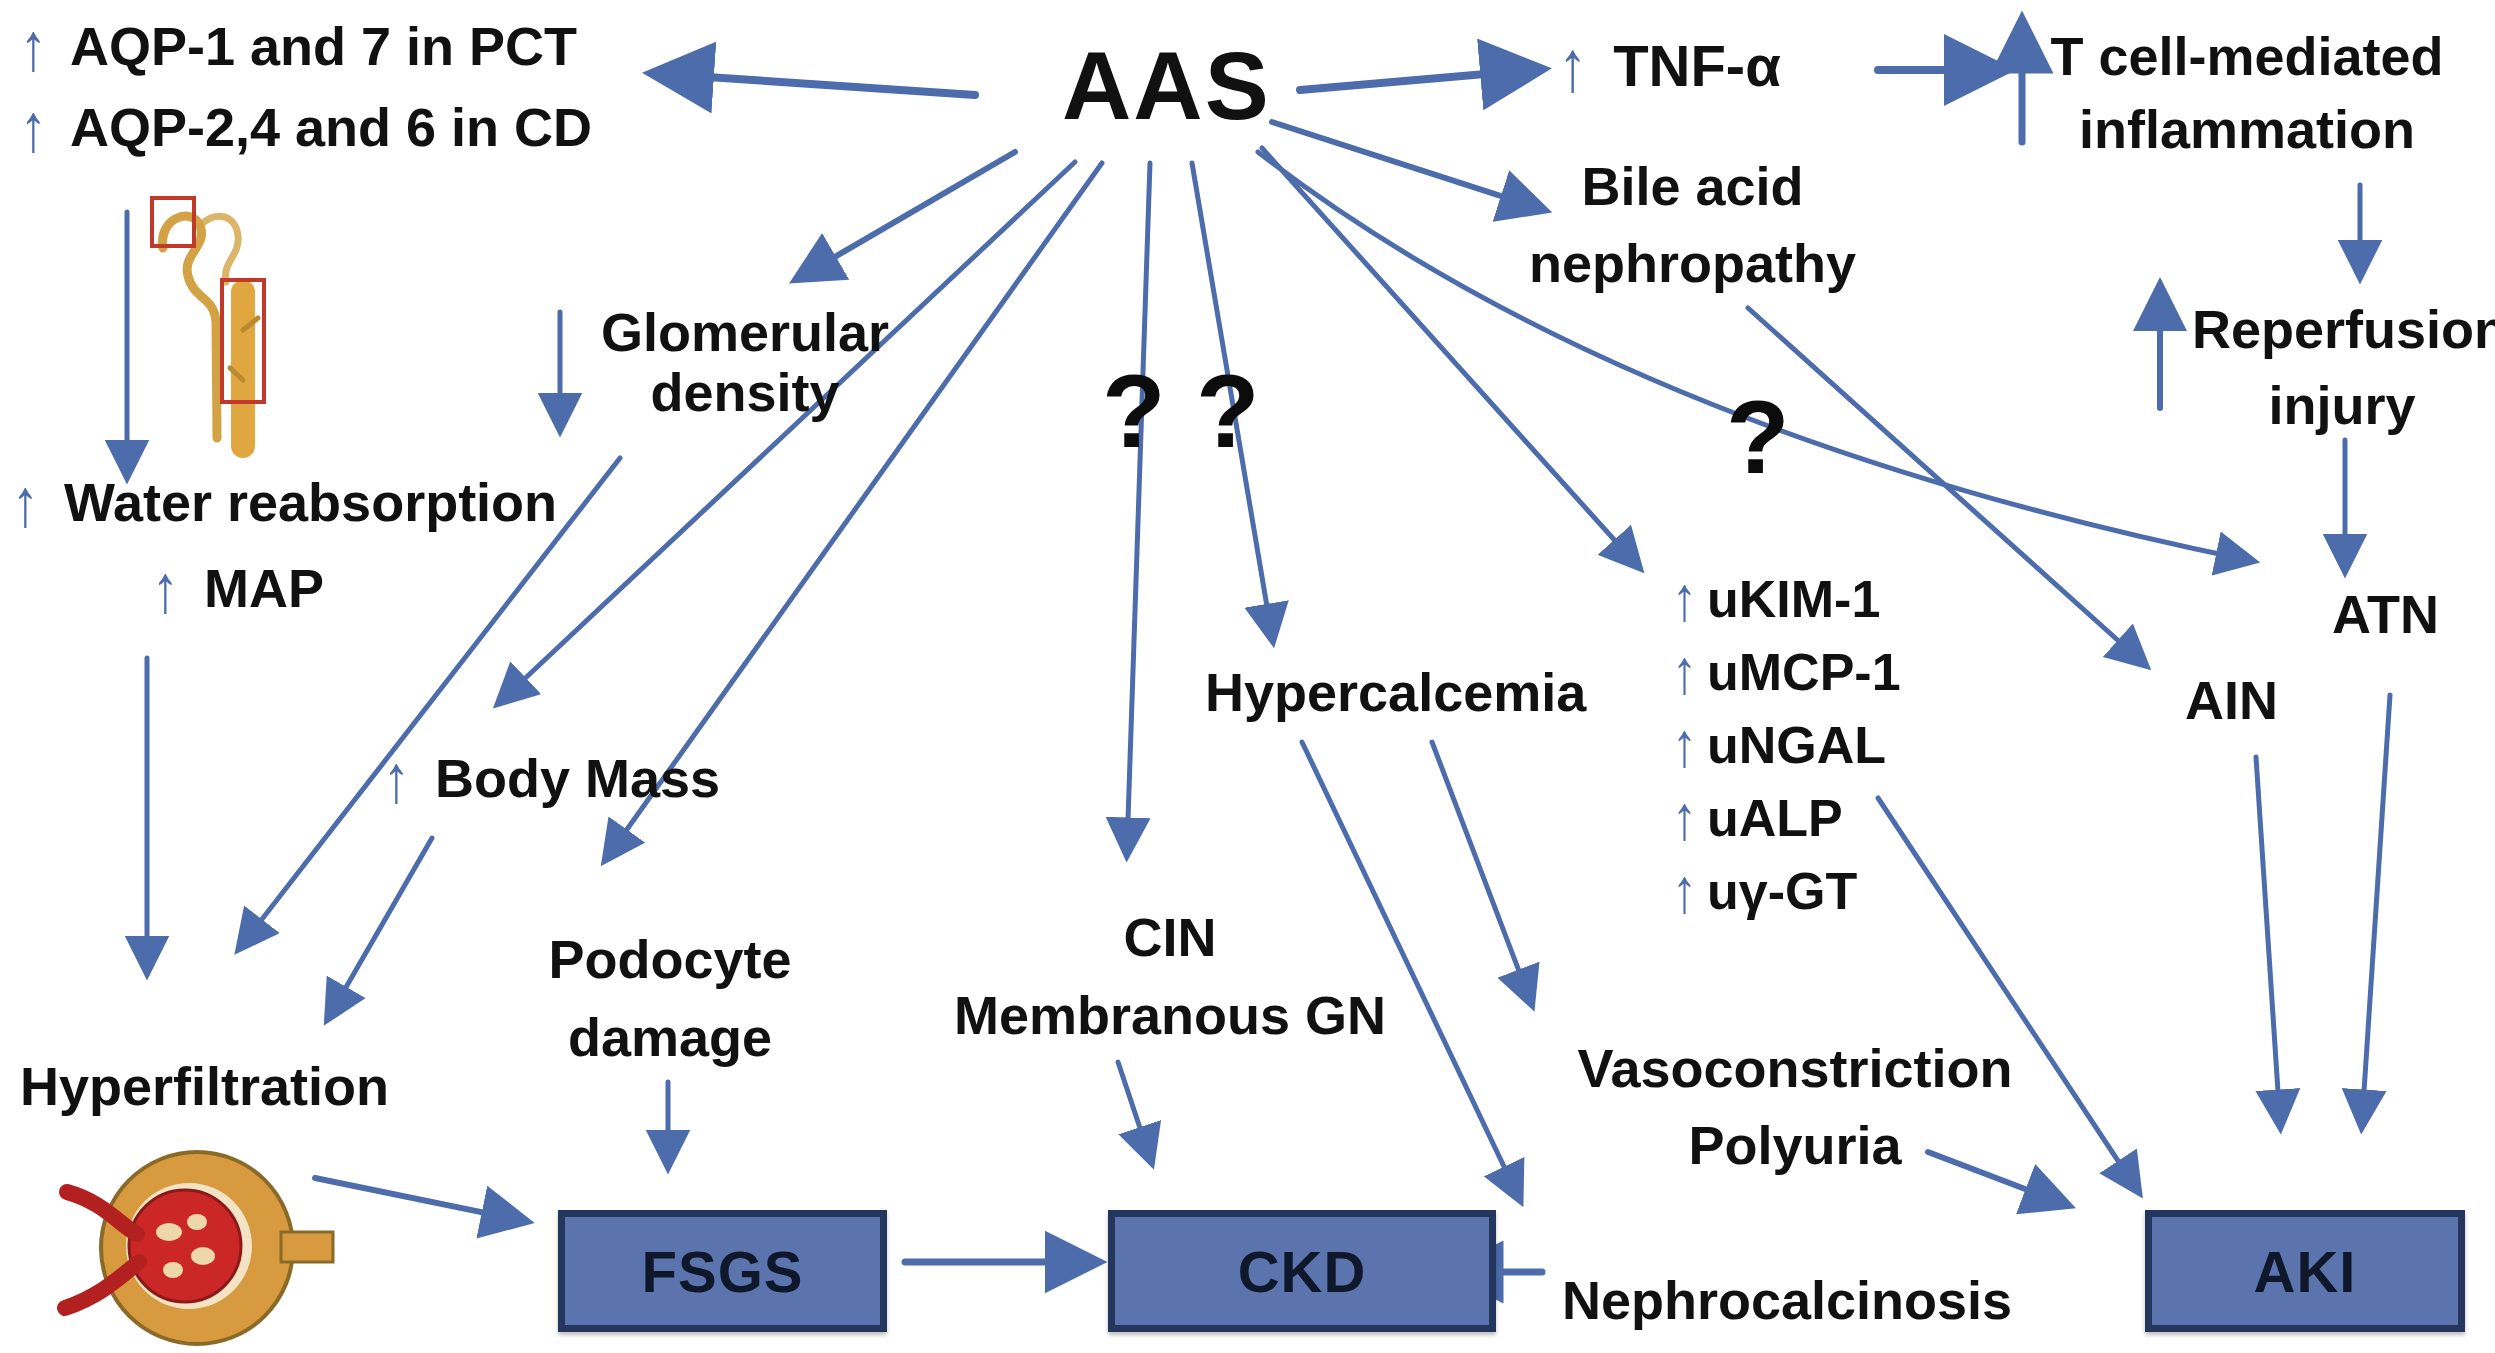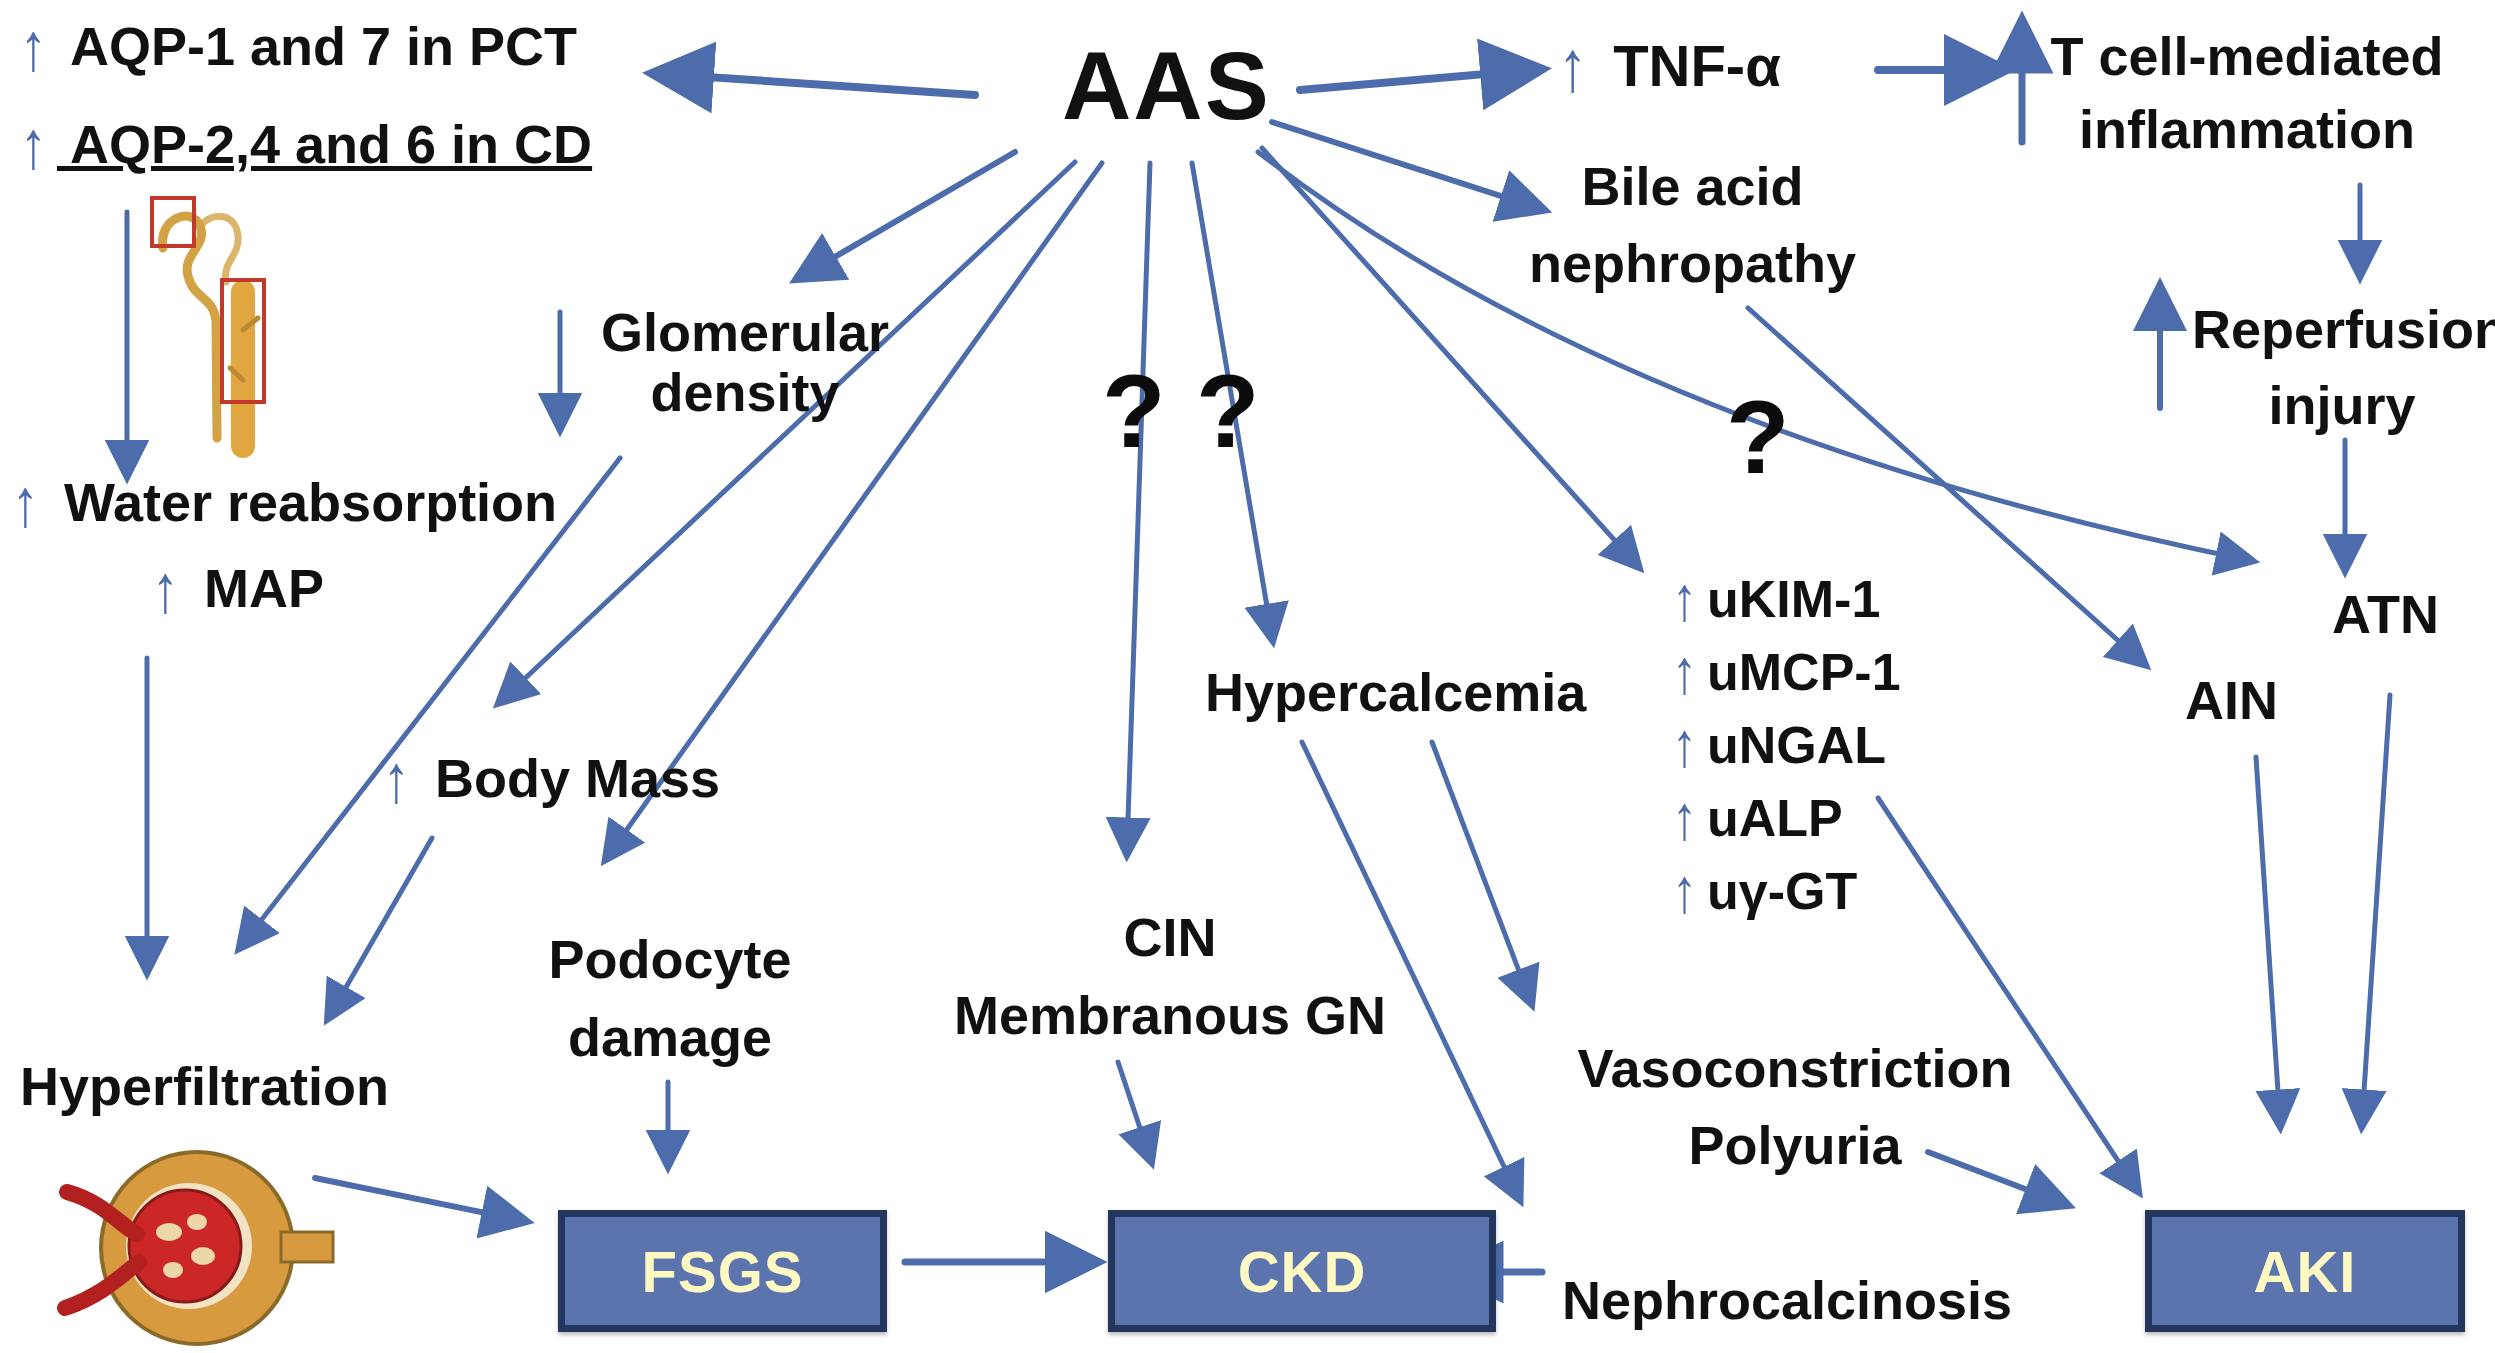--- a/index.html
+++ b/index.html
@@ -12,21 +12,21 @@
   .center{text-align:center;white-space:normal;}
   .glyph{color:var(--arrow_blue,#4d6cab);font-weight:700;display:inline-block;transform:scaleY(1.25);margin-right:10px;}
   .big-title{font-size:96px;font-weight:600;letter-spacing:2px;}
   .qmark{position:absolute;font-size:104px;font-weight:900;color:#0c0c0c;}
   .box{
     position:absolute;width:329px;height:122px;
     background:var(--box_fill,#5b74ae);border:7px solid var(--box_border,#24355e);
     box-sizing:border-box;display:flex;align-items:center;justify-content:center;
     box-shadow:0 3px 4px rgba(0,0,0,.25);
   }
-  .box .box-label{color:#fef9c3;font-size:58px;font-weight:800;letter-spacing:1px;}
+  .box .box-label{color:#0f172a;font-size:58px;font-weight:800;letter-spacing:1px;}
   .bio-row{display:flex;align-items:center;height:73px;font-size:52px;font-weight:600;}
   .bio-row .glyph{font-size:50px;}
   svg.overlay{position:absolute;left:0;top:0;width:2495px;height:1353px;pointer-events:none;}
 </style>
 </head>
 <body>
 
 <div id="canvas">
 
   <svg class="overlay" viewBox="0 0 2495 1353">
@@ -101,21 +101,21 @@
 
   <div class="node big-title" style="left:1062px;top:32px;">
     <span>AAS</span>
   </div>
 
   <div class="node" style="left:20px;top:16px;">
     <span class="glyph">↑</span>
     <span>AQP-1 and 7 in PCT</span>
   </div>
 
-  <div class="node" style="left:20px;top:114px;text-decoration:underline;">
+  <div class="node" style="left:20px;top:97px;">
     <span class="glyph">↑</span>
     <span>AQP-2,4 and 6 in CD</span>
   </div>
 
   <div class="node" style="left:12px;top:472px;">
     <span class="glyph">↑</span>
     <span>Water reabsorption</span>
   </div>
 
   <div class="node" style="left:152px;top:558px;">

